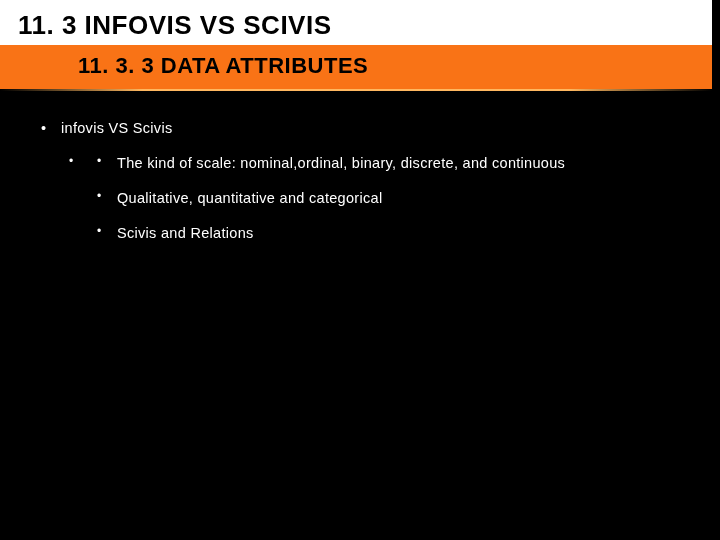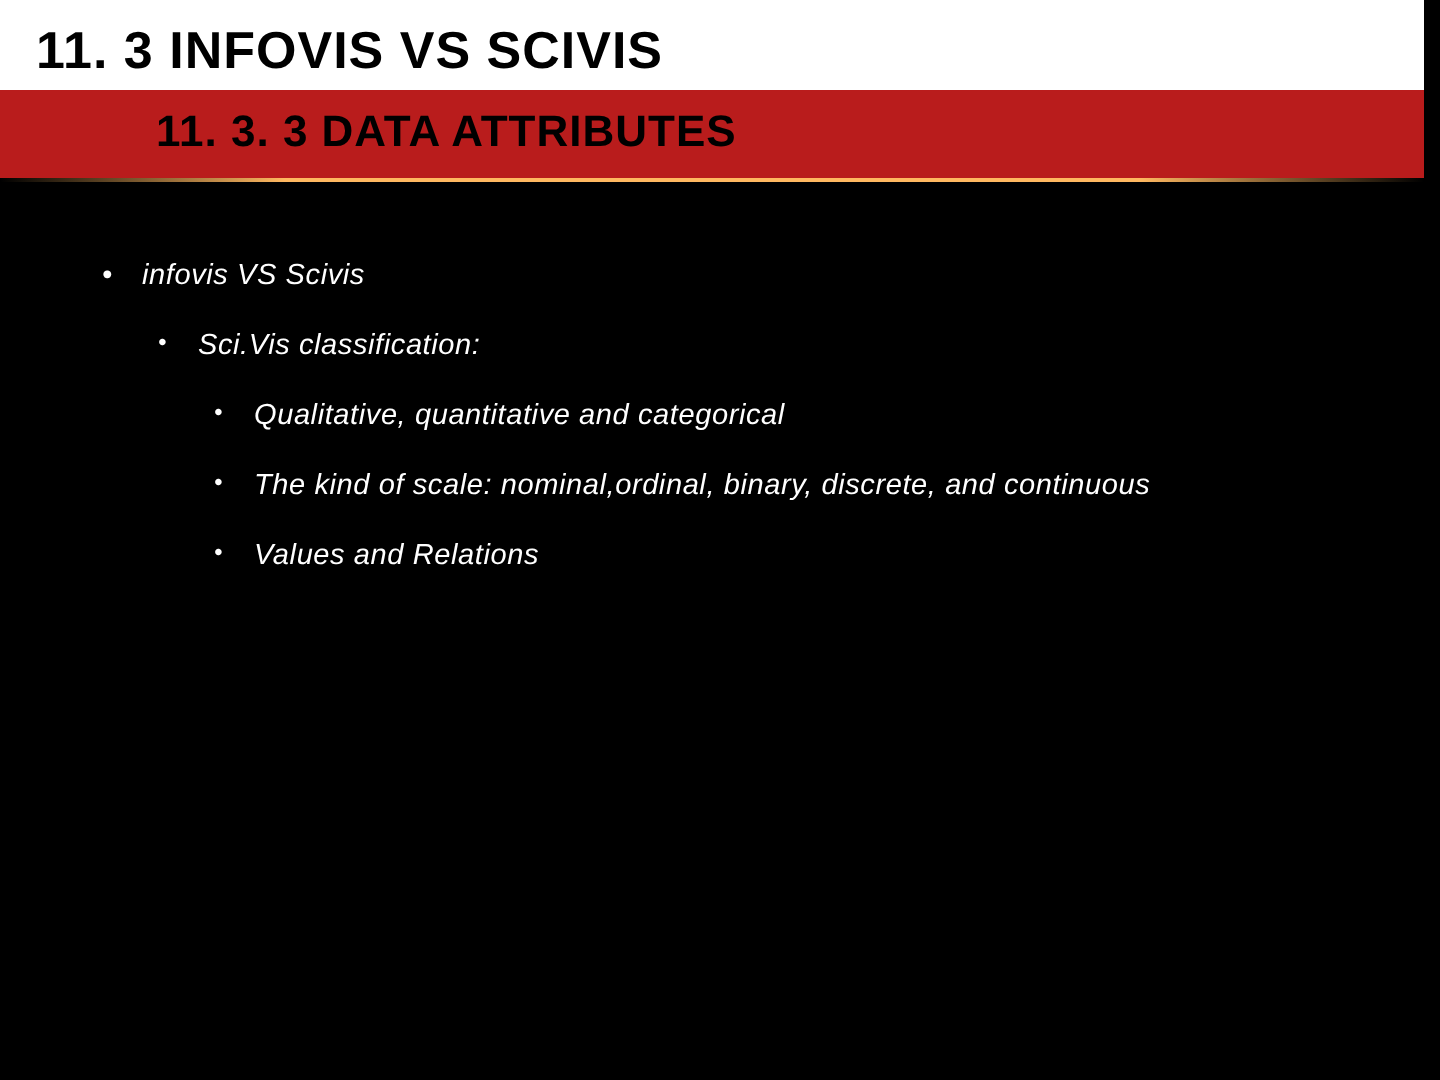--- a/index.html
+++ b/index.html
@@ -19,42 +19,42 @@
     background: #fff;
     color: #000;
     padding: 10px 18px 4px 18px;
   }
   .title {
     font-size: 26px;
     font-weight: bold;
     letter-spacing: 0.5px;
   }
   .subtitle-bar {
-    background: #b91c1c;
+    background: #f97316;
     color: #000;
     padding: 8px 18px 10px 78px;
   }
   .subtitle {
     font-size: 22px;
     font-weight: bold;
     letter-spacing: 0.5px;
   }
   .underline {
     height: 2px;
     background: linear-gradient(to right, rgba(255,200,120,0) 0%, #ffb860 20%, #ffb860 80%, rgba(255,200,120,0) 100%);
     margin: 0;
   }
   .content {
     padding: 22px 28px 0 28px;
     font-size: 14.5px;
     line-height: 1.45;
     letter-spacing: 0.3px;
   }
   ul { list-style: none; }
-  .lvl0 { margin: 15px; font-style: italic; }
+  .lvl0 { margin: 5px; }
   .lvl0 > li { position: relative; padding-left: 28px; margin-bottom: 14px; }
   .lvl0 > li::before { content: "•"; position: absolute; left: 8px; top: 0; }
   .lvl1 { margin-top: 14px; }
   .lvl1 > li { position: relative; padding-left: 28px; margin-bottom: 14px; }
   .lvl1 > li::before { content: "•"; position: absolute; left: 8px; top: 0; font-size: 12px; }
   .lvl2 { margin-top: 14px; }
   .lvl2 > li { position: relative; padding-left: 28px; margin-bottom: 14px; }
   .lvl2 > li::before { content: "•"; position: absolute; left: 8px; top: 0; font-size: 12px; }
 </style>
 </head>
@@ -68,30 +68,29 @@
     <div class="subtitle">11. 3. 3 DATA ATTRIBUTES</div>
   </div>
   <div class="underline"></div>
 
   <div class="content">
     <ul class="lvl0">
       <li>
         <span>infovis VS Scivis</span>
         <ul class="lvl1">
           <li>
-            <span>Sci.Vis classification:</span>
             <ul class="lvl2">
+              <li>
+                <span>The kind of scale: nominal,ordinal, binary, discrete, and continuous</span>
+              </li>
               <li>
                 <span>Qualitative, quantitative and categorical</span>
               </li>
               <li>
-                <span>The kind of scale: nominal,ordinal, binary, discrete, and continuous</span>
-              </li>
-              <li>
-                <span>Values and Relations</span>
+                <span>Scivis and Relations</span>
               </li>
             </ul>
           </li>
         </ul>
       </li>
     </ul>
   </div>
 </div>
 
 </body></html>

